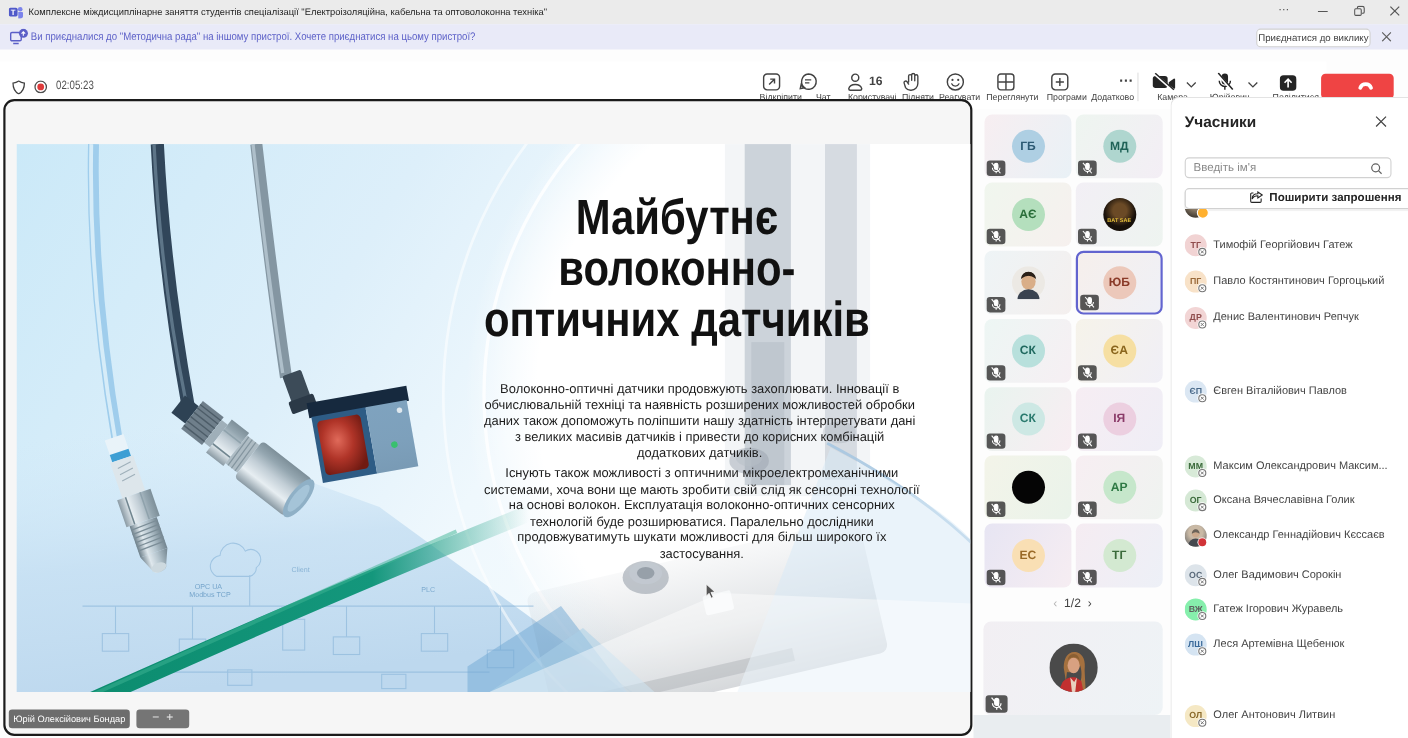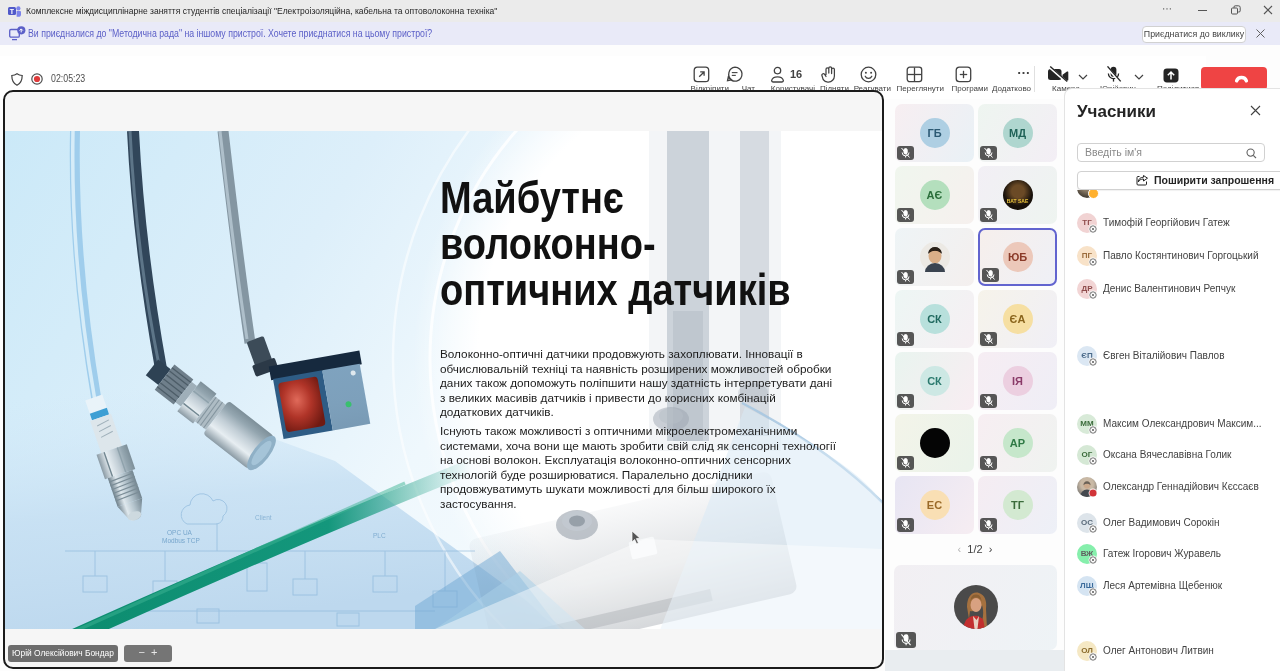--- a/index.html
+++ b/index.html
@@ -12,32 +12,32 @@
   #banner .btxt { position:absolute; left:28px; top:6px; font-size:10px; color:#5b5fc7; transform:scaleX(0.875); transform-origin:left top; white-space:nowrap; }
   #joinbtn { position:absolute; left:1142px; top:4px; width:104px; height:17px; background:#ffffff; border:1px solid #d1d1d1; border-radius:4px; font-size:8.8px; color:#424242; text-align:center; line-height:15px; white-space:nowrap; }
   #toolbar { position:absolute; left:0; top:56px; width:1206px; height:43px; background:#ffffff; }
   .tbtn { position:absolute; top:10px; text-align:right; color:#424242; }
   .tbtn .lbl { font-size:8px; color:#424242; margin-top:1px; white-space:nowrap; }
   .tbtn svg { display:block; margin:0 auto; }
   #leave { position:absolute; left:1201px; top:11px; width:66px; height:23px; background:#ef4444; border-radius:4px; color:#fff; font-size:10.5px; font-weight:bold; text-align:center; line-height:23px;padding-left:20px; }
   .vsep { position:absolute; left:1034px; top:10px; width:1px; height:26px; background:#e0e0e0; }
   
   #win { position:absolute; left:3px; top:90px; width:881px; height:579px; border:2px solid #1b1b1b; border-radius:10px; background:#f6f6f6; overflow:hidden; }
-  #slide { position:absolute; left:0px; top:39px; width:897px; height:498px; overflow:hidden; }
+  #slide { position:absolute; left:0px; top:39px; width:897px; height:498px; overflow:hidden;text-align:center; }
   #nametag { position:absolute; left:3px; top:553px; width:110px; height:17px; background:#6d6d6d; border-radius:3px; color:#fff; font-size:8.4px; line-height:17px; text-align:center; }
   #zoomctl { position:absolute; left:119px; top:553px; width:48px; height:17px; background:#757575; border-radius:3px; color:#e8e8e8; font-size:11px; line-height:15px; text-align:center; }
   #stitle { position:absolute; left:435px; top:44px; font-weight:bold; font-size:45px; line-height:46px; color:#111; white-space:nowrap; transform:scaleX(0.845); transform-origin:left top; }
   .spara { position:absolute; left:435px; font-size:11.75px; line-height:14.5px; color:#1c1c1c; white-space:nowrap; }
   
   .tile { position:absolute; width:79px; height:58px; border-radius:7px; overflow:hidden; }
   .tile .av { position:absolute; left:50%; top:50%; transform:translate(-50%,-50%); width:30px; height:30px; border-radius:50%; font-weight:bold; font-size:11px; text-align:center; line-height:30px; }
   .mic { position:absolute; left:2px; bottom:2px; width:17px; height:14px; background:rgba(64,64,64,0.88); border-radius:3px; }
   
   #panel { position:absolute; left:1064px; top:88px; width:216px; height:583px; background:#ffffff; border-left:1px solid #e3e3e3; border-top:1px solid #e3e3e3; border-top-left-radius:8px; }
-  #panel h1 { position:absolute; left:12px; top:13px; font-size:17px; color:#242424; }
+  #panel h1 { position:absolute; left:12px; top:13px; font-size:14px; color:#242424; }
   #search { position:absolute; left:12px; top:54px; width:188px; height:19px; border:1px solid #d1d1d1; border-radius:4px; background:#fff; font-size:10.5px; color:#8a8a8a; line-height:17px; padding-left:7px; }
   #invite { position:absolute; left:12px; top:82px; width:220px; height:19px; border:1px solid #d1d1d1; border-radius:4px; background:#fff; box-shadow:0 1px 1px rgba(0,0,0,0.06); font-size:10.5px; font-weight:bold; color:#242424; text-align:center; line-height:17px;padding-left:36px; }
   .prow { position:absolute; left:12px; width:200px; height:20px; }
   .pav { position:absolute; left:0; top:0; width:20px; height:20px; border-radius:50%; font-size:8px; font-weight:bold; text-align:center; line-height:20px; }
   .pname { position:absolute; left:26px; top:4px; font-size:10px; color:#424242; white-space:nowrap; }
   .badge { position:absolute; left:12px; top:12px; width:9px; height:9px; border-radius:50%; background:#fff; }
 </style>
 </head>
 <body>
 <div id="titlebar">

